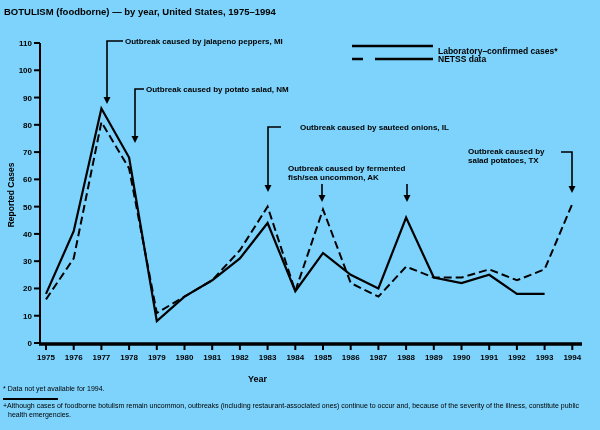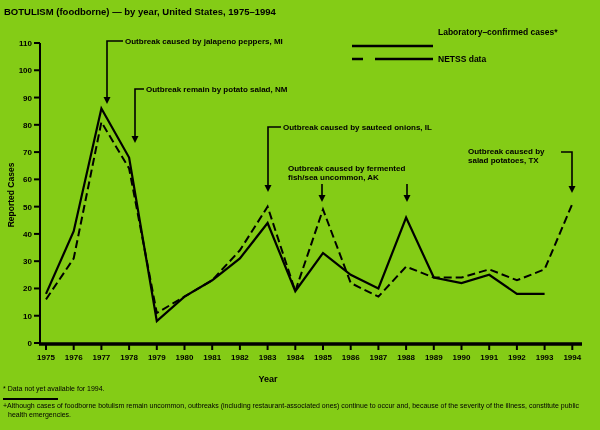--- a/index.html
+++ b/index.html
@@ -1,29 +1,29 @@
 <!DOCTYPE html>
 <html><head>
 <meta charset="utf-8">
 <style>
   html,body{margin:0;padding:0;background:#fff;}
   .stage{
-    position:relative;width:600px;height:430px;background:#84cc16;overflow:hidden;
+    position:relative;width:600px;height:430px;background:#7dd3fc;overflow:hidden;
     font-family:"Liberation Sans","DejaVu Sans",sans-serif;color:#000;
   }
   .title{
     position:absolute;left:4px;top:6px;font-size:9.5px;font-weight:bold;white-space:nowrap;
   }
   svg.plot{position:absolute;left:0;top:0;}
   .ylabel{
     position:absolute;left:11px;top:195px;transform:translate(-50%,-50%) rotate(-90deg);
     font-size:8.5px;font-weight:bold;white-space:nowrap;
   }
   .xlabel{
-    position:absolute;left:248px;top:374px;width:40px;text-align:center;
+    position:absolute;left:248px;top:374px;width:40px;
     font-size:9px;font-weight:bold;
   }
   .ann{position:absolute;font-size:8px;font-weight:bold;white-space:nowrap;line-height:9px;}
   .ann.center{text-align:left;}
   .legend-label{position:absolute;font-size:8.5px;font-weight:bold;white-space:nowrap;}
   .fn{position:absolute;font-size:7px;line-height:8.5px;}
   .fn-rule{position:absolute;left:3px;top:398px;width:55px;border-top:2px solid #000;height:0;}
   .fn2{padding-left:5px;text-indent:-5px;width:588px;}
 </style>
 </head>
@@ -125,26 +125,26 @@
         <path d="M407,184 L407,196" fill="none" stroke="#000000" stroke-width="1.6"></path>
         <path d="M407,202 L403.5,195 L410.5,195 Z" fill="#000000"></path>
         <path d="M561,152 L572,152 L572,187" fill="none" stroke="#000000" stroke-width="1.6"></path>
         <path d="M572,193 L568.5,186 L575.5,186 Z" fill="#000000"></path>
       </g>
     </svg>
 
   <div class="ylabel">Reported Cases</div>
   <div class="xlabel">Year</div>
 
-  <div class="legend-label" style="left:438px;top:27px;">Laboratory–confirmed cases*</div>
+  <div class="legend-label" style="left:438px;top:46px;">Laboratory–confirmed cases*</div>
   <div class="legend-label" style="left:438px;top:54px;">NETSS data</div>
 
   <div class="ann" style="left:125px;top:37px;">Outbreak caused by jalapeno peppers, MI</div>
-  <div class="ann" style="left:146px;top:85px;">Outbreak remain by potato salad, NM</div>
-  <div class="ann" style="left:283px;top:123px;">Outbreak caused by sauteed onions, IL</div>
+  <div class="ann" style="left:146px;top:85px;">Outbreak caused by potato salad, NM</div>
+  <div class="ann" style="left:300px;top:123px;">Outbreak caused by sauteed onions, IL</div>
   <div class="ann center" style="left:288px;top:164px;width:158px;">
     <div>Outbreak caused by fermented</div>
     <div>fish/sea uncommon, AK</div>
   </div>
   <div class="ann" style="left:468px;top:147px;">
     <div>Outbreak caused by</div>
     <div>salad potatoes, TX</div>
   </div>
 
   <div class="fn" style="left:3px;top:385px;">* Data not yet available for 1994.</div>

